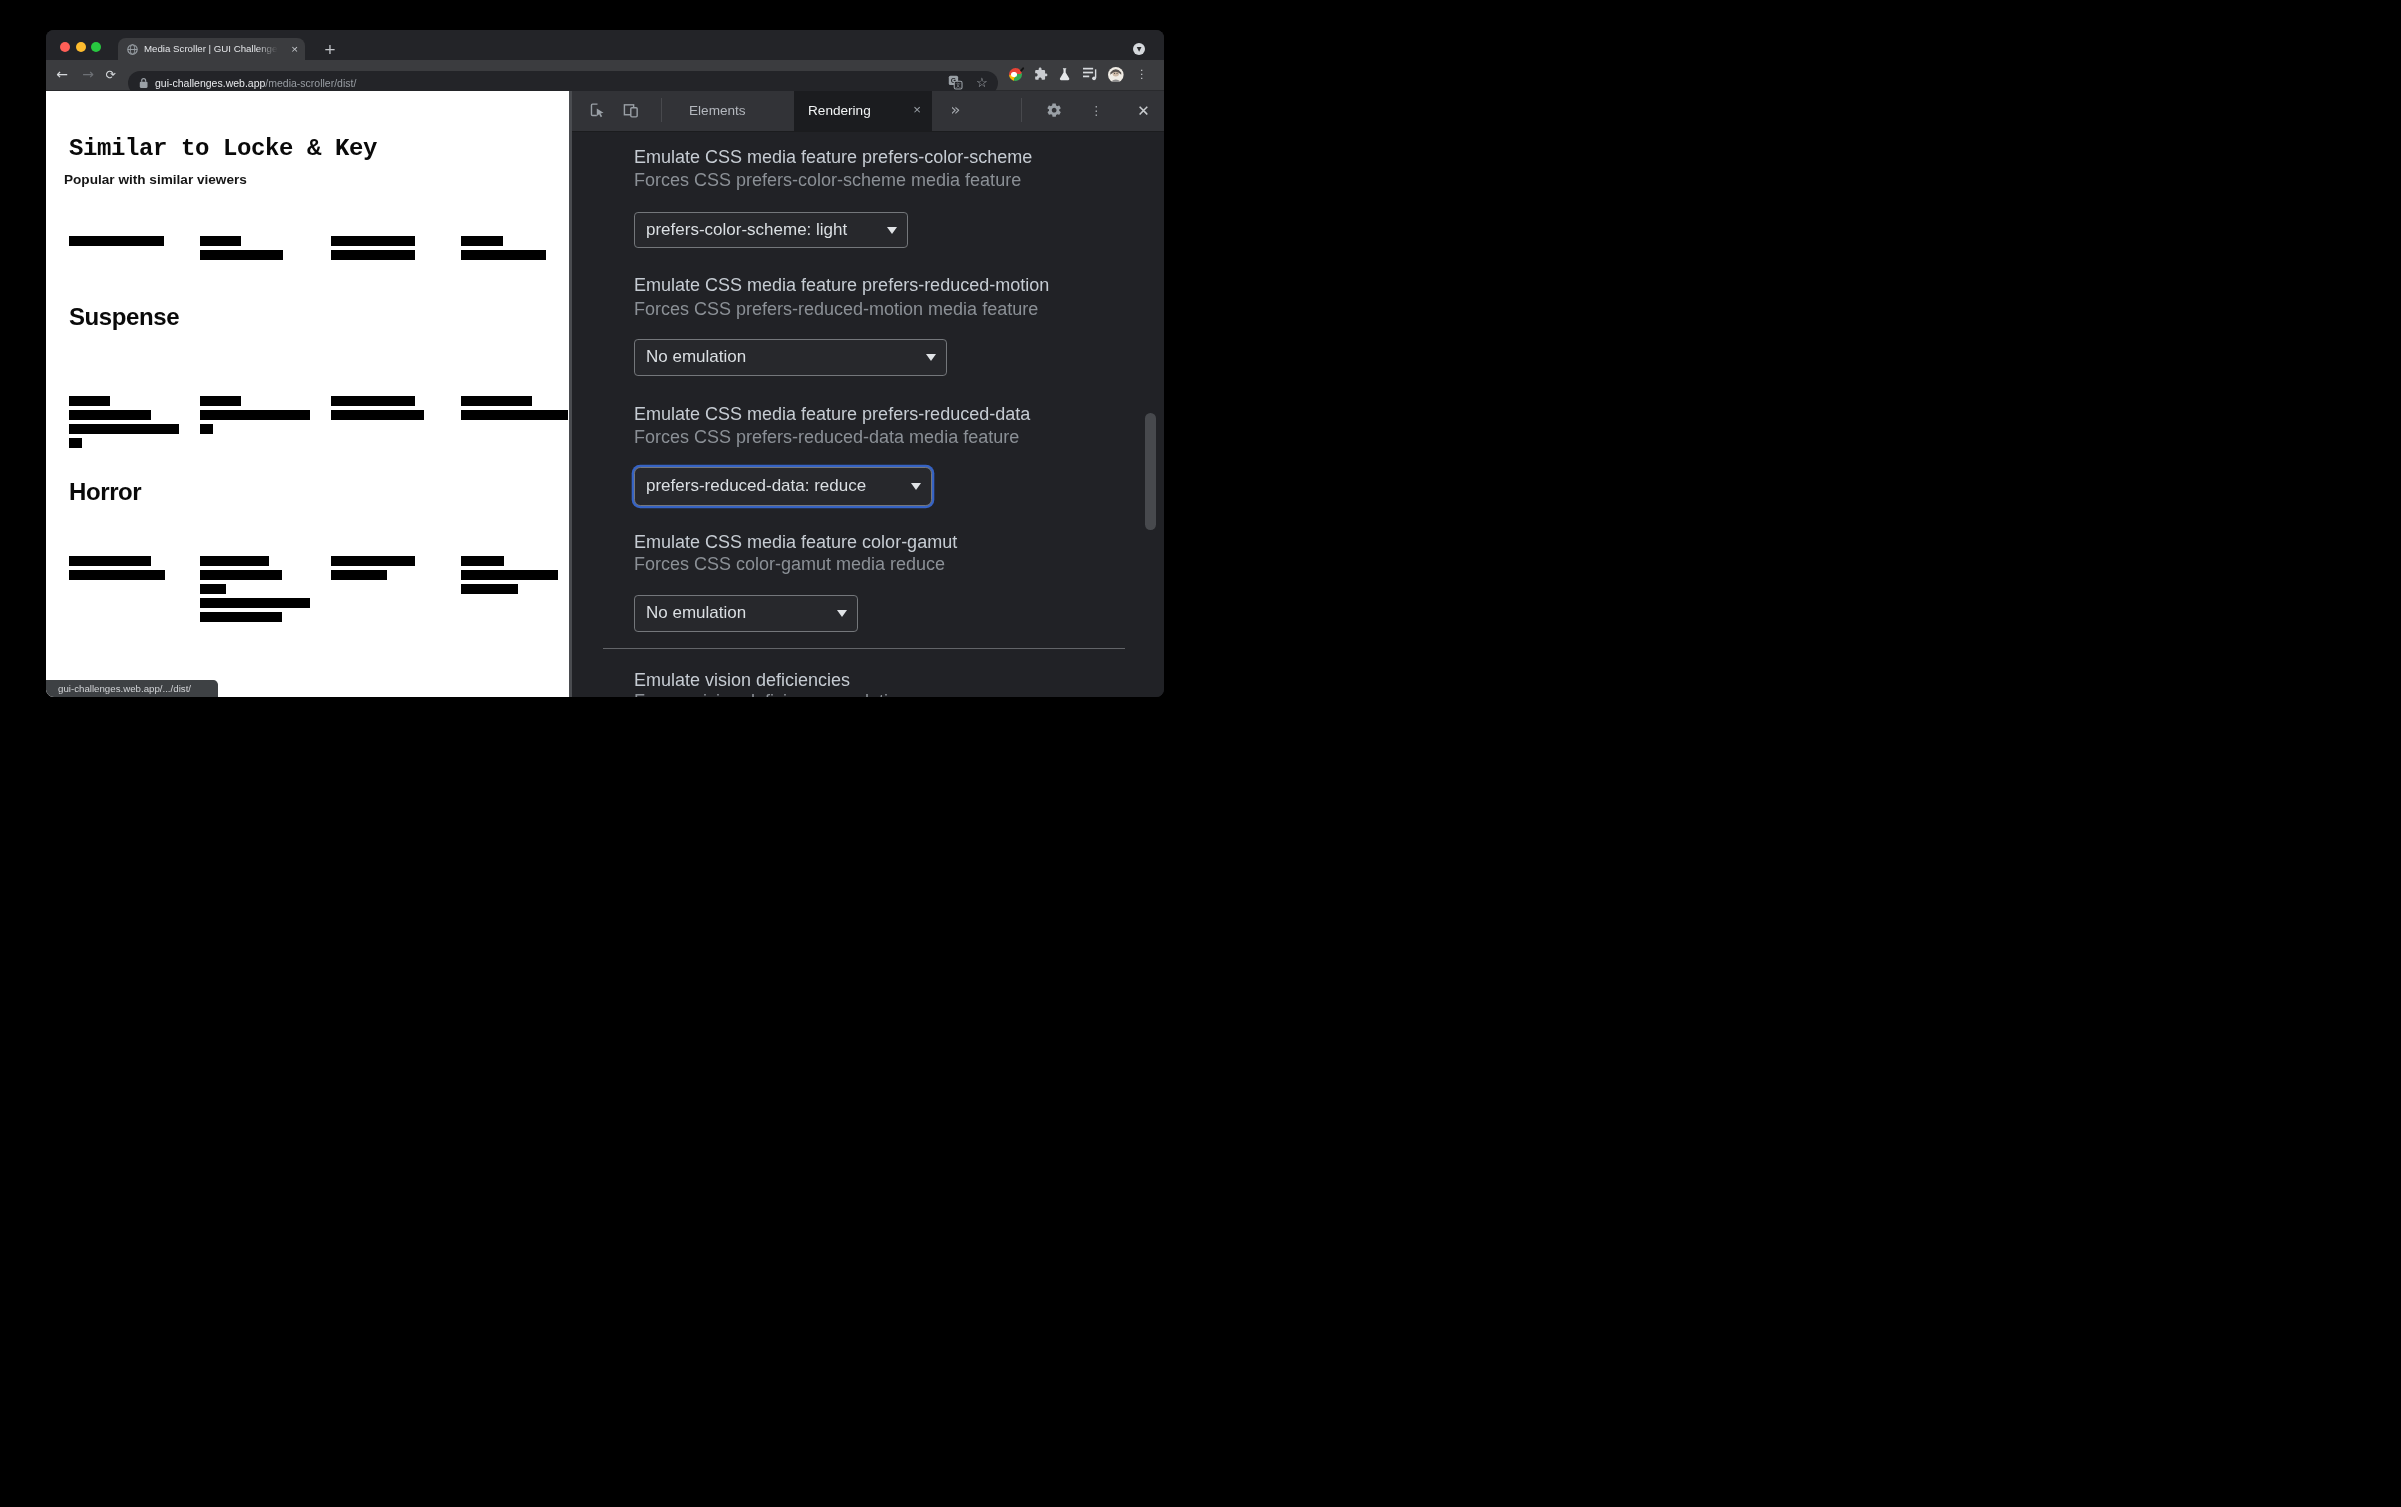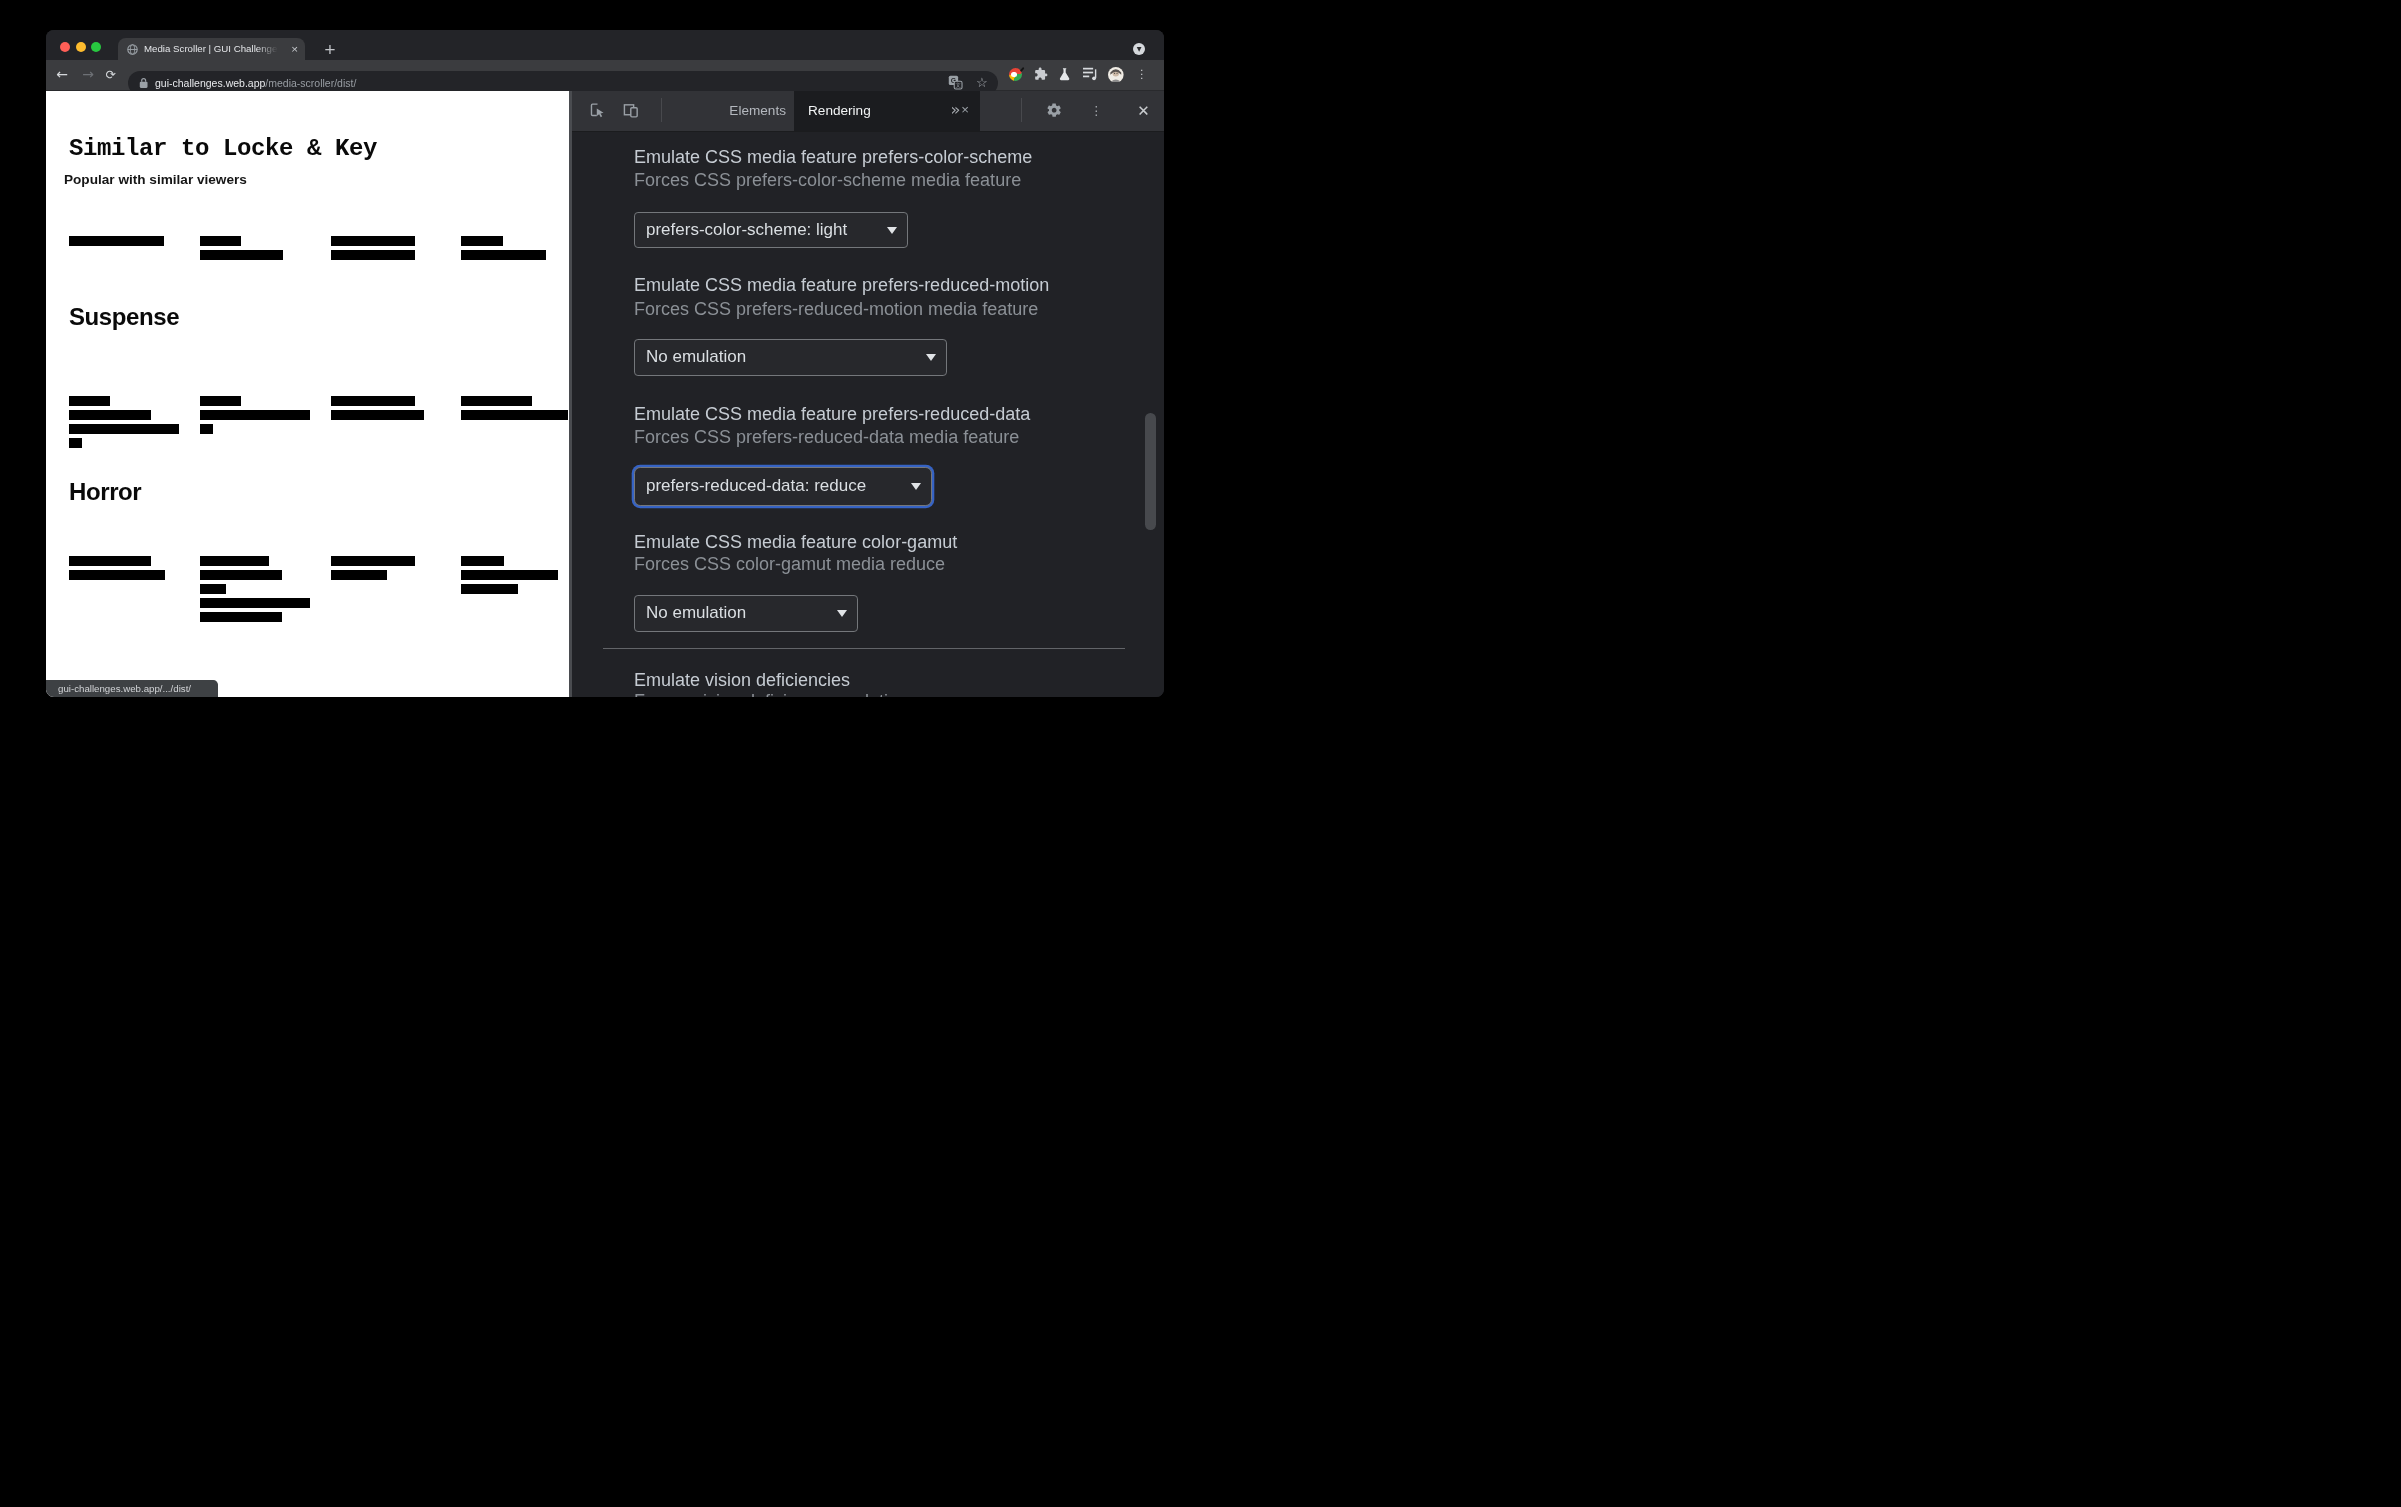--- a/index.html
+++ b/index.html
@@ -75,23 +75,23 @@
     font-size:9.7px;color:#d2d4d7;white-space:nowrap;}
 
   
   .dt-toolbar{position:absolute;left:0;top:0;right:0;height:40px;background:#323337;border-bottom:0.8px solid #1b1c1e;}
   .dt-ico{position:absolute;top:11.7px;}
   .dt-insp{left:17px;}
   .dt-dev{left:51px;}
   .vdiv{position:absolute;top:7.8px;width:0.8px;height:24px;background:#48494d;}
   .vd1{left:89px;}
   .vd2{left:449px;}
-  .dt-tab{position:absolute;top:0;height:40px;line-height:40px;font-size:13.6px;color:#b4b8be;text-align:right;}
+  .dt-tab{position:absolute;top:0;height:40px;line-height:40px;font-size:13.6px;color:#b4b8be;text-align:left;}
   .dt-tab-elements{left:117px;width:97px;}
-  .dt-tab-active{left:222px;width:138px;background:#1b1c1f;color:#f2f4f5;padding-left:48px;}
+  .dt-tab-active{left:222px;width:138px;background:#1b1c1f;color:#f2f4f5;}
   .dt-tab-active .label{position:absolute;left:14px;top:0;height:40px;line-height:40px;font-size:13.6px;}
   .dt-tab-close{position:absolute;right:11px;top:0;height:40px;line-height:38px;font-size:13.2px;color:#9aa0a6;}
   .dt-more{position:absolute;left:372px;top:0;height:40px;line-height:37px;font-size:16.3px;color:#a6aaaf;width:23px;text-align:center;}
   .dt-gear{left:474px;}
   .dt-kebab{position:absolute;left:518px;top:0;height:40px;line-height:39px;width:12.4px;text-align:center;font-size:12.4px;color:#a6aaaf;}
   .dt-close{position:absolute;left:560px;top:0;height:40px;line-height:39px;width:23px;text-align:center;font-size:14.8px;color:#c8cbce;}
 
   .dt-title{position:absolute;left:62px;font-size:18px;color:#c6ccd3;white-space:nowrap;}
   .dt-subtitle{position:absolute;left:62px;font-size:18px;color:#8b9096;white-space:nowrap;}
   .dt-select{position:absolute;left:62px;background:#27282c;border:0.8px solid #74777b;border-radius:3.9px;

